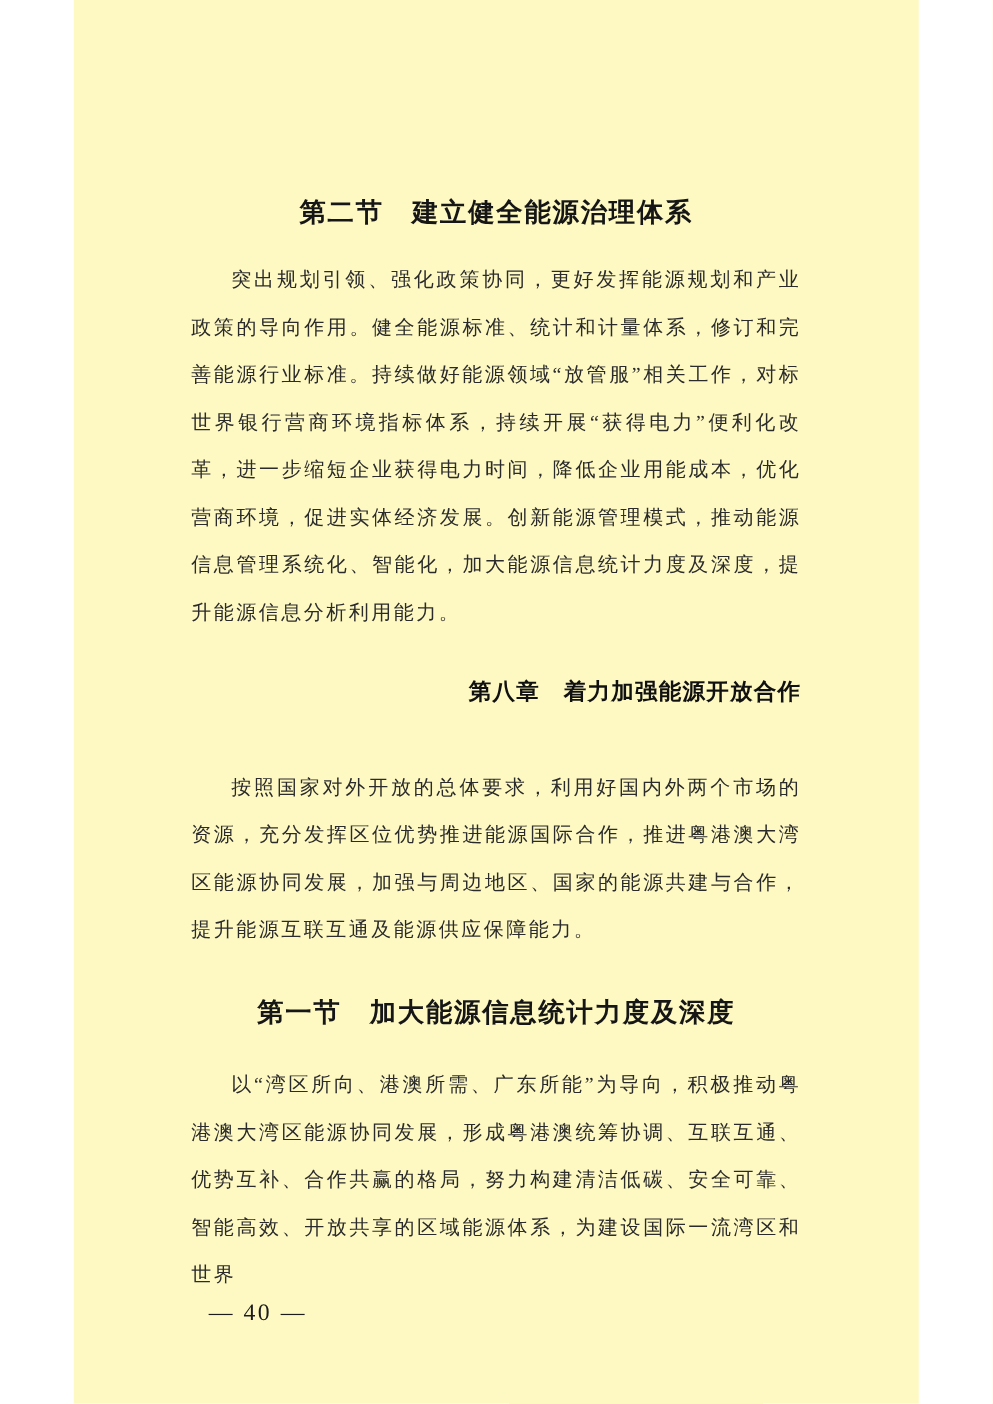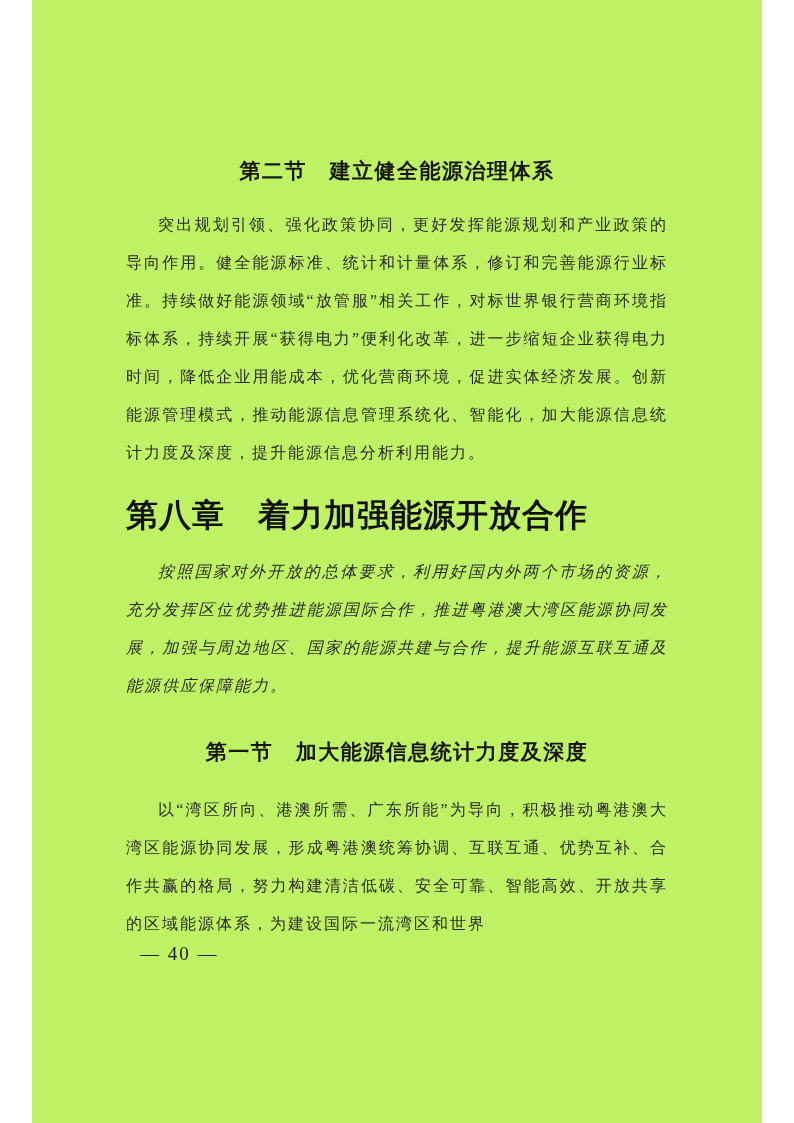--- a/index.html
+++ b/index.html
@@ -2,61 +2,61 @@
 <html><head>
 <meta charset="utf-8">
 <style>
   html, body {
     margin: 0;
     padding: 0;
     background: #ffffff;
   }
   .page {
     position: relative;
-    width: 730px;
+    width: 676px;
     height: 1123px;
     margin: 0 auto;
-    background: #bef264;
+    background: #fef9c3;
     box-sizing: border-box;
     padding: 156px 94px 0 94px;
     overflow: hidden;
   }
   .heading-section {
     font-family: "Liberation Sans", sans-serif;
     font-weight: bold;
     font-size: 21px;
     line-height: 30px;
     letter-spacing: 1.5px;
     color: #161616;
     text-align: center;
     margin: 0;
   }
   .heading-chapter {
     font-family: "Liberation Sans", sans-serif;
     font-weight: bold;
-    font-size: 32px;
+    font-size: 18px;
     line-height: 38px;
     letter-spacing: 1px;
     color: #111111;
-    text-align: left;
+    text-align: right;
     margin: 24px 0 0 0;
   }
   .para {
     font-family: "Liberation Serif", serif;
     font-size: 16px;
     line-height: 38px;
     letter-spacing: 2px;
     color: #2b2b2b;
     text-align: justify;
     text-justify: inter-character;
     text-indent: 2em;
     margin: 0;
   }
   .para-1 { margin-top: 20px; }
-  .para-2 { margin-top: 19px; font-style: italic; }
+  .para-2 { margin-top: 40px; }
   .para-3 { margin-top: 24px; }
   .heading-section-2 { margin-top: 32px; }
   .page-number {
     font-family: "Liberation Serif", serif;
     font-size: 19px;
     line-height: 22px;
     letter-spacing: 2px;
     color: #1c1c1c;
     text-align: left;
     padding-left: 14px;

